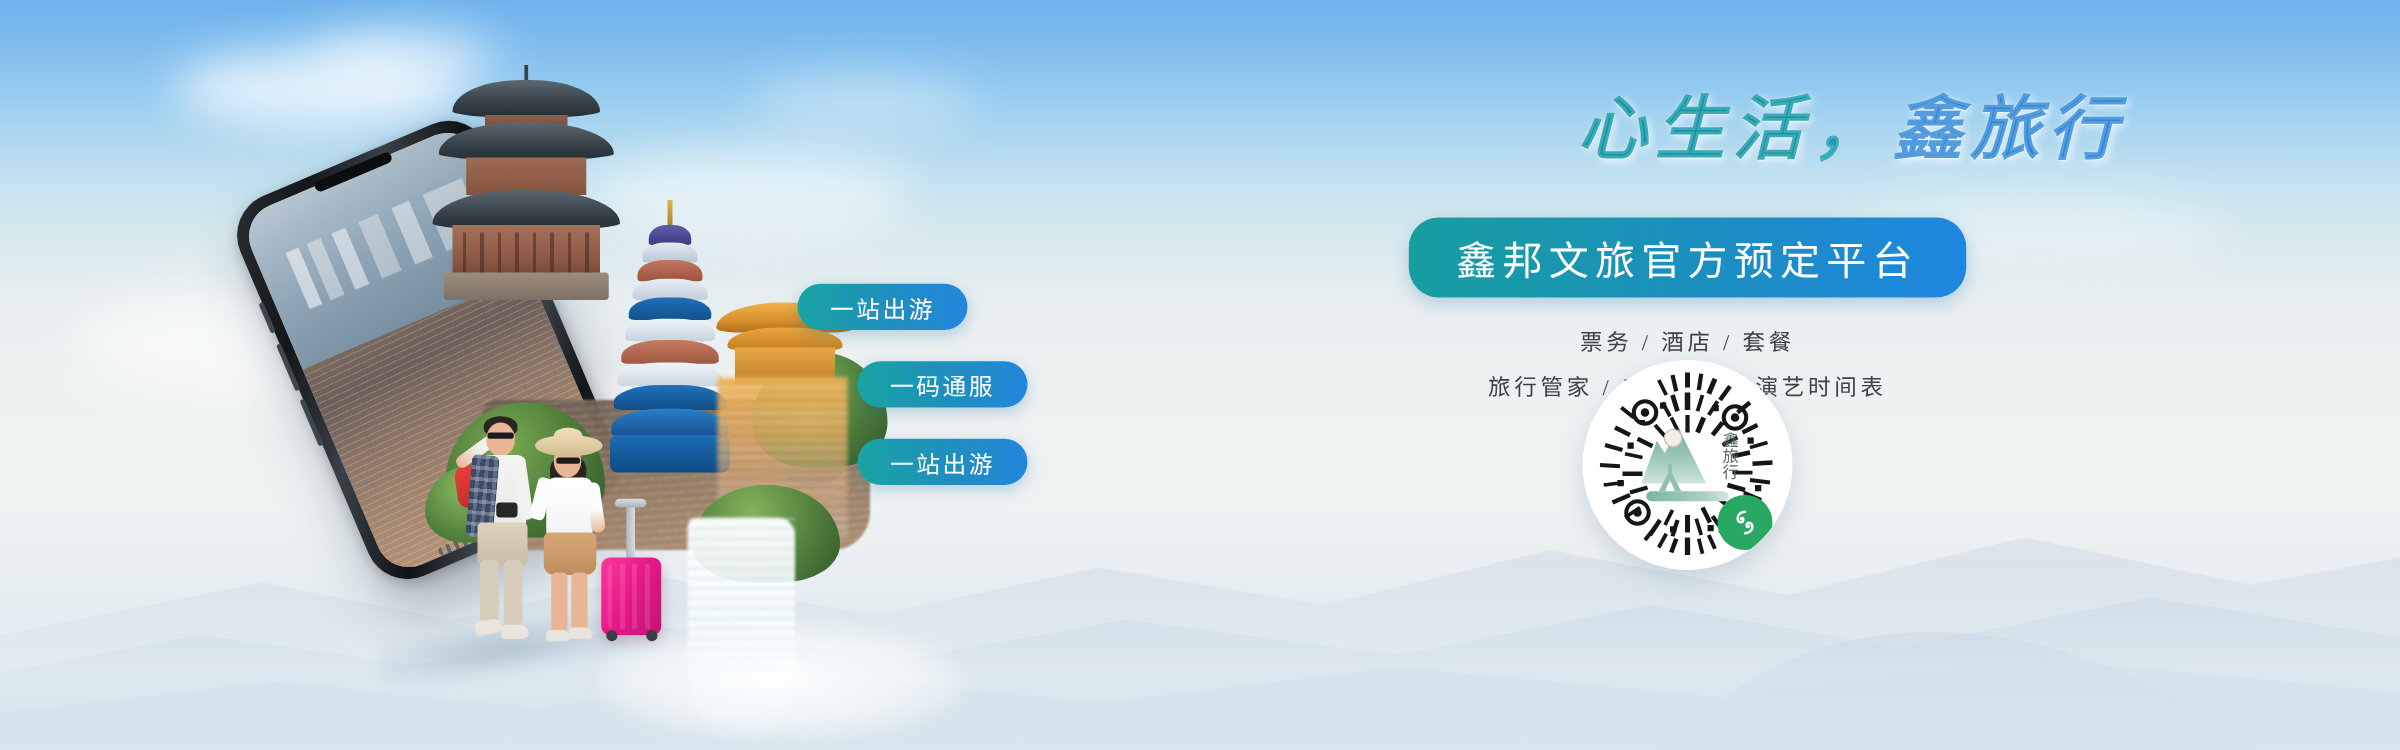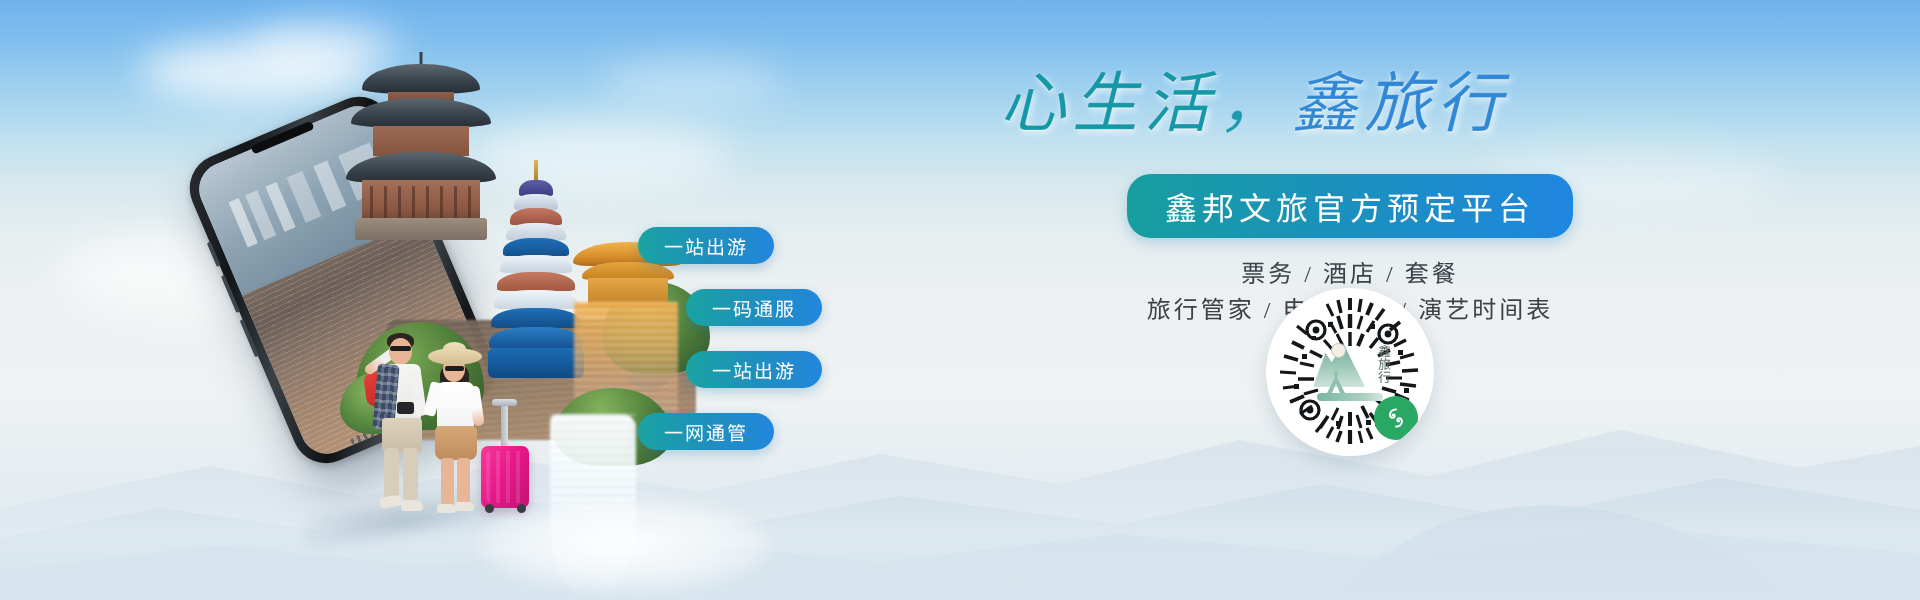--- a/index.html
+++ b/index.html
@@ -309,42 +309,42 @@
   }
   .pill-1{left:638px;top:227px;}
   .pill-2{left:686px;top:289px;}
   .pill-3{left:686px;top:351px;}
   .pill-4{left:638px;top:413px;}
 
   
   .right{position:absolute;left:1000px;top:50px;width:700px;height:520px;}
 
   .headline{
-    position:relative;height:110px;text-align:left;white-space:nowrap;
+    position:relative;height:110px;text-align:right;white-space:nowrap;
     font-family:"Liberation Serif","DejaVu Serif",serif;
-    font-size:66px;font-weight:400;font-style:italic;
+    font-size:56px;font-weight:700;font-style:italic;
     letter-spacing:6px;line-height:108px;
     -webkit-text-stroke:1px rgba(255,255,255,.18);
   }
   .hl-a{color:#1497a6;text-shadow:2px 3px 7px rgba(255,255,255,.75), 0 1px 0 rgba(255,255,255,.5);}
   .hl-comma{color:#1b9ab1;margin:0 2px;}
   .hl-b{color:#2f87d6;text-shadow:2px 3px 7px rgba(255,255,255,.75), 0 1px 0 rgba(255,255,255,.5);}
 
   .subbadge{
     margin:14px auto 0;width:fit-content;
     padding:9px 38px;border-radius:24px;
     background:linear-gradient(90deg,#179e9f 0%,#1b90bd 48%,#1f86e0 100%);
     color:#fff;font-size:32px;letter-spacing:5px;white-space:nowrap;
     box-shadow:0 5px 14px rgba(28,120,180,.26);
     font-family:"Liberation Sans","DejaVu Sans",sans-serif;
   }
 
   .services{margin-top:18px;text-align:center;color:#3c4248;
     font-family:"Liberation Serif","DejaVu Serif",serif;}
-  .svc-line{font-size:24px;letter-spacing:3px;line-height:36px;white-space:nowrap;}
+  .svc-line{font-size:18px;letter-spacing:3px;line-height:36px;white-space:nowrap;}
 
   
   .qr-wrap{
     position:absolute;left:50%;transform:translateX(-50%);top:238px;
     width:168px;height:168px;border-radius:50%;
     background:#ffffff;
     box-shadow:0 7px 20px rgba(60,100,130,.2);
     overflow:hidden;
   }
   .qr-wrap svg{position:absolute;left:0;top:0;width:168px;height:168px;}
@@ -504,23 +504,20 @@
 
   <div class="pills">
     <div class="pill pill-2">
       <span>一码通服</span>
     </div>
     <div class="pill pill-1">
       <span>一站出游</span>
     </div>
     <div class="pill pill-3">
       <span>一站出游</span>
-    </div>
-    <div class="pill pill-4">
-      <span>一网通管</span>
     </div>
   </div>
 
   <div class="right">
 
     <div class="headline">
       <span class="hl-a">心生活</span><span class="hl-comma">，</span><span class="hl-b">鑫旅行</span>
     </div>
 
     <div class="subbadge">

